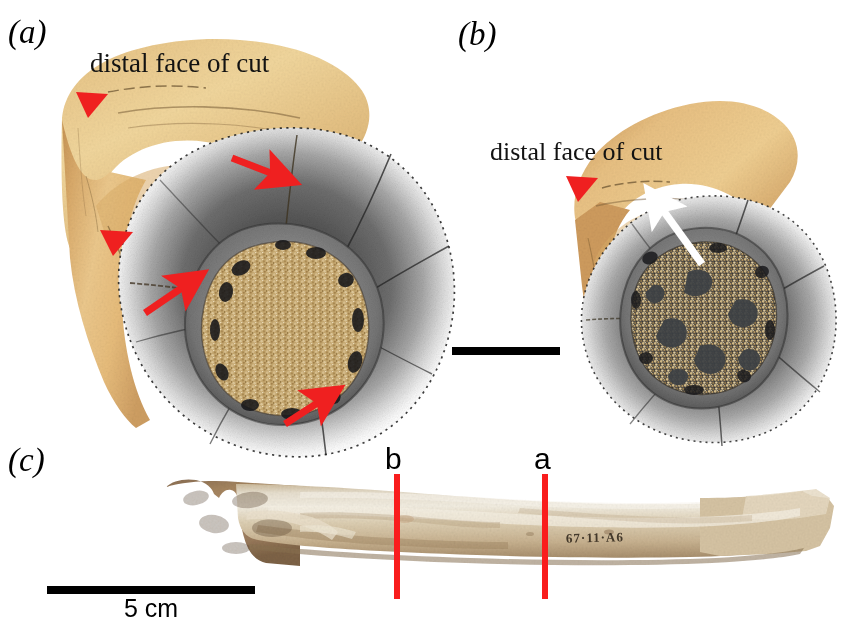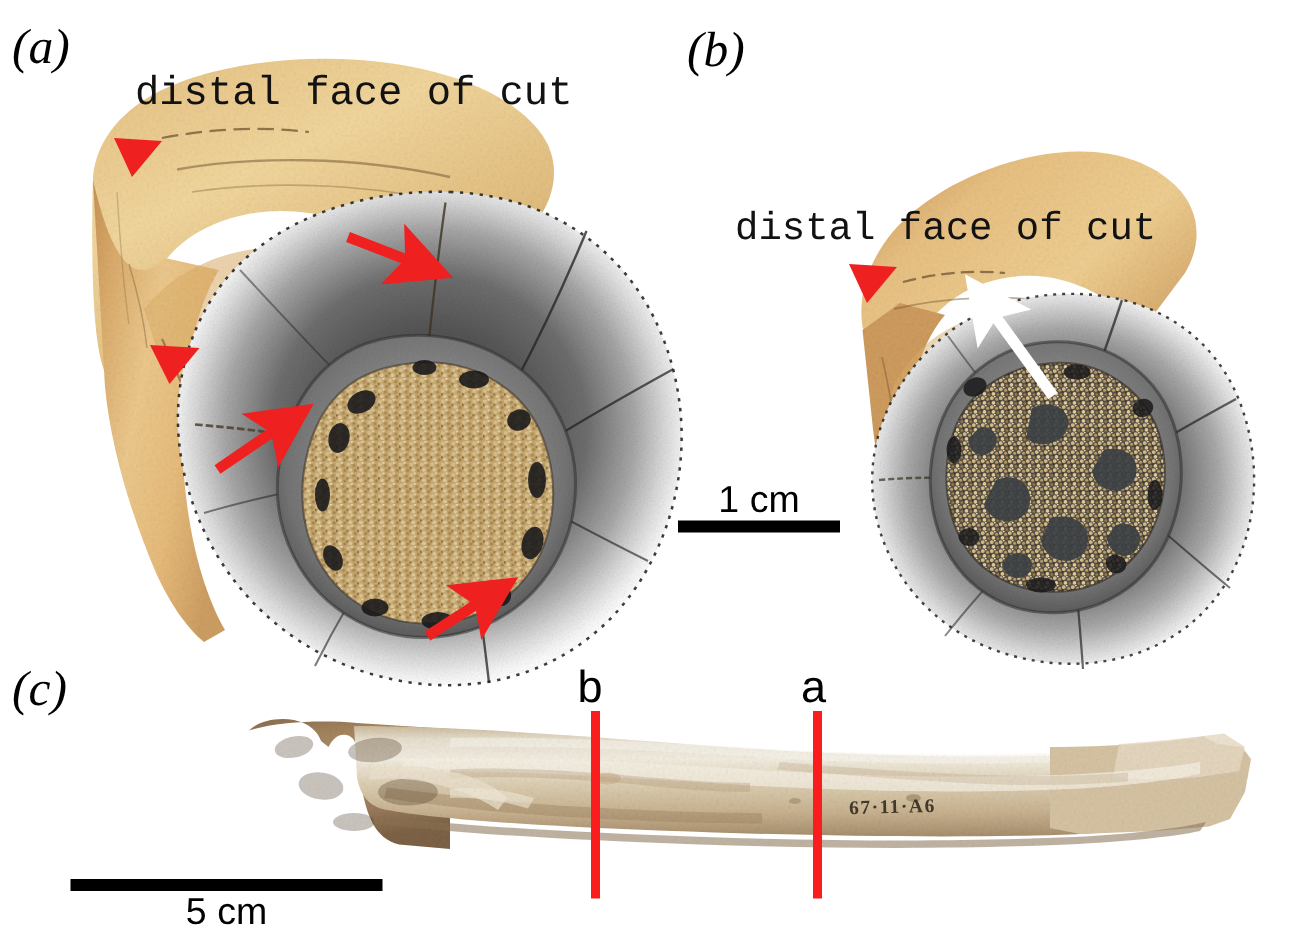--- a/index.html
+++ b/index.html
@@ -24,21 +24,21 @@
     font-style: italic;
     font-size: 33px;
     font-weight: 400;
     color: #000000;
     letter-spacing: 0px;
     line-height: 1;
     white-space: nowrap;
   }
   .caption-text {
     position: absolute;
-    font-family: Liberation Mono, monospace;
+    font-family: Liberation Serif, serif;
     font-size: 27px;
     color: #121212;
     white-space: nowrap;
     line-height: 1;
   }
   .scalebar {
     position: absolute;
     background: #000000;
   }
   .scale-label {
@@ -529,21 +529,20 @@
     </g>
   </svg>
 
   <div class="panel-label" style="left:8px; top:16px;">(a)</div>
   <div class="panel-label" style="left:458px; top:18px;">(b)</div>
   <div class="panel-label" style="left:8px; top:444px;">(c)</div>
 
   <div class="caption-text" style="left:90px; top:50px;">distal face of cut</div>
   <div class="caption-text" style="left:490px; top:139px; font-size:26px;">distal face of cut</div>
 
-  <div class="scale-label" style="left:452px; top:321px; width:108px;">1 cm</div>
   <div class="scalebar" style="left:452px; top:347px; width:108px; height:8px;"></div>
 
   <div class="scalebar" style="left:47px; top:586px; width:208px; height:8px;"></div>
   <div class="scale-label" style="left:47px; top:596px; width:208px;">5 cm</div>
 
   <div class="section-letter" style="left:385px; top:444px;">b</div>
   <div class="section-line" style="left:394px; top:474px; width:6px; height:125px;"></div>
 
   <div class="section-letter" style="left:534px; top:444px;">a</div>
   <div class="section-line" style="left:542px; top:474px; width:6px; height:125px;"></div>

